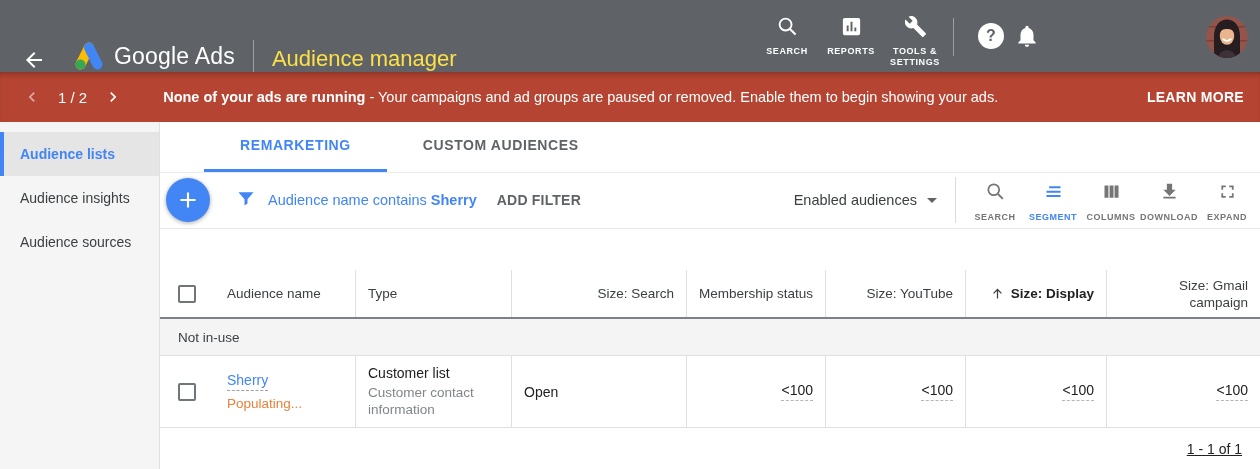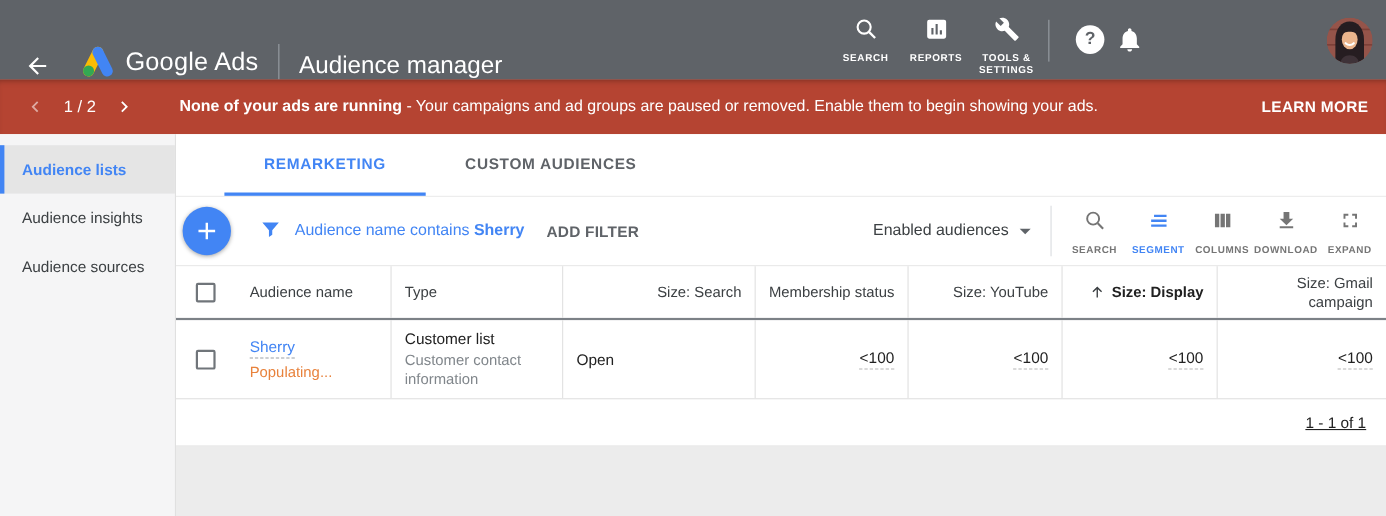--- a/index.html
+++ b/index.html
@@ -5,21 +5,21 @@
   * { box-sizing: border-box; margin: 0; padding: 0; }
   html,body { width:1260px; height:469px; overflow:hidden; }
   body { font-family:"Liberation Sans", sans-serif; background:#fff; color:#212121; }
 
   
   .app-header { height:72px; background:#5f6368; display:flex; align-items:flex-end; color:#fff; position:relative; }
   .back-btn { width:24px; height:24px; margin-left:22px; cursor:pointer; flex:none; }
   .logo { margin-left:24px; flex:none; display:flex; align-items:center; }
   .product-name { font-size:23px; margin-left:8px; letter-spacing:.2px; color:#fff; font-weight:400; }
   .hdr-divider { width:1px; height:32px; background:#9aa0a6; margin:0 18px; flex:none; }
-  .page-title { font-size:22px; font-weight:400; color:#ffffff; }
+  .page-title { font-size:22px; font-weight:400; color:#fde047; }
   .hdr-right { margin-left:auto; display:flex; align-items:flex-start; height:70px; }
   .hdr-nav-item { width:64px; height:70px; padding-top:13px; display:flex; flex-direction:column; align-items:center; cursor:pointer; }
   .hdr-nav-item .lbl { font-size:9px; font-weight:700; letter-spacing:.6px; margin-top:4px; text-align:center; line-height:11px; width:60px; }
   .hdr-vdivider { width:1px; height:38px; background:#9aa0a6; margin:16px 10px 0 6px; }
   .help-circle { width:26px; height:26px; border-radius:50%; background:#fff; color:#5f6368; font-weight:700; font-size:16px; display:flex; align-items:center; justify-content:center; margin:21px 10px 0 14px; cursor:pointer; }
   .bell { margin-top:21px; cursor:pointer; }
   .avatar { width:42px; height:42px; border-radius:50%; overflow:hidden; margin:14px 12px 0 166px; cursor:pointer; flex:none; }
 
   
   .alert-banner { height:50px; background:#b54432; color:#fff; display:flex; align-items:center; box-shadow:inset 0 5px 6px -4px rgba(0,0,0,.35); }
@@ -54,21 +54,21 @@
   .audience-select { display:flex; align-items:center; font-size:14.5px; color:#3c4043; cursor:pointer; }
   .caret { width:0; height:0; border-left:5px solid transparent; border-right:5px solid transparent; border-top:5px solid #5f6368; margin-left:10px; }
   .tb-vdivider { width:1px; height:46px; background:#dadce0; margin:0 10px 0 18px; }
   .icon-btn { width:58px; display:flex; flex-direction:column; align-items:center; cursor:pointer; padding-top:2px; }
   .icon-btn .lbl { font-size:9px; font-weight:700; letter-spacing:.5px; color:#757575; margin-top:6px; }
   .icon-btn.active .lbl { color:#4285f4; }
 
   
   .tbl { border-top:1px solid #e8e8e8; }
   .tbl-header, .tbl-row { display:grid; grid-template-columns:55px 140px 156px 175px 139px 140px 141px 1fr; }
-  .tbl-header { height:49px; border-bottom:2px solid #7c8187; align-items:center; font-size:13.5px; color:#3c4043; }
+  .tbl-header { height:49px; border-bottom:2px solid #7c8187; align-items:center; font-size:13.5px; color:#3c4043;margin-top:41px; }
   .cell { display:flex; align-items:center; height:100%; }
   .cell.bordered { border-left:1px solid #e0e0e0; }
   .cell.num { justify-content:flex-end; padding-right:12px; text-align:right; }
   .cell.pad { padding-left:12px; }
   .chk { width:18px; height:18px; border:2px solid #70757a; border-radius:2px; background:#fff; margin-left:18px; cursor:pointer; flex:none; }
   .hdr-sorted { font-weight:700; color:#212121; display:flex; align-items:center; }
   .sort-arrow { margin-right:6px; display:flex; }
   .gmail-wrap { display:inline-block; max-width:92px; line-height:17px; }
 
   .group-row { height:37px; background:#f4f4f5; border-bottom:1px solid #e0e0e0; display:flex; align-items:center; padding-left:18px; font-size:13.5px; color:#3c4043; }
@@ -287,20 +287,23 @@
                 </svg>
             </span>
             <span>Size: Display</span>
           </span>
         </div>
         <div class="cell bordered num">
           <span class="gmail-wrap">Size: Gmail campaign</span>
         </div>
       </div>
 
+      <div class="group-row">
+        <span>Not in-use</span>
+      </div>
 
       <div class="tbl-row">
         <div class="cell">
             <span class="chk"></span>
           </div>
         <div class="cell col pad">
           <span class="name-link">Sherry</span>
           <span class="name-note">Populating...</span>
         </div>
         <div class="cell col bordered pad">

